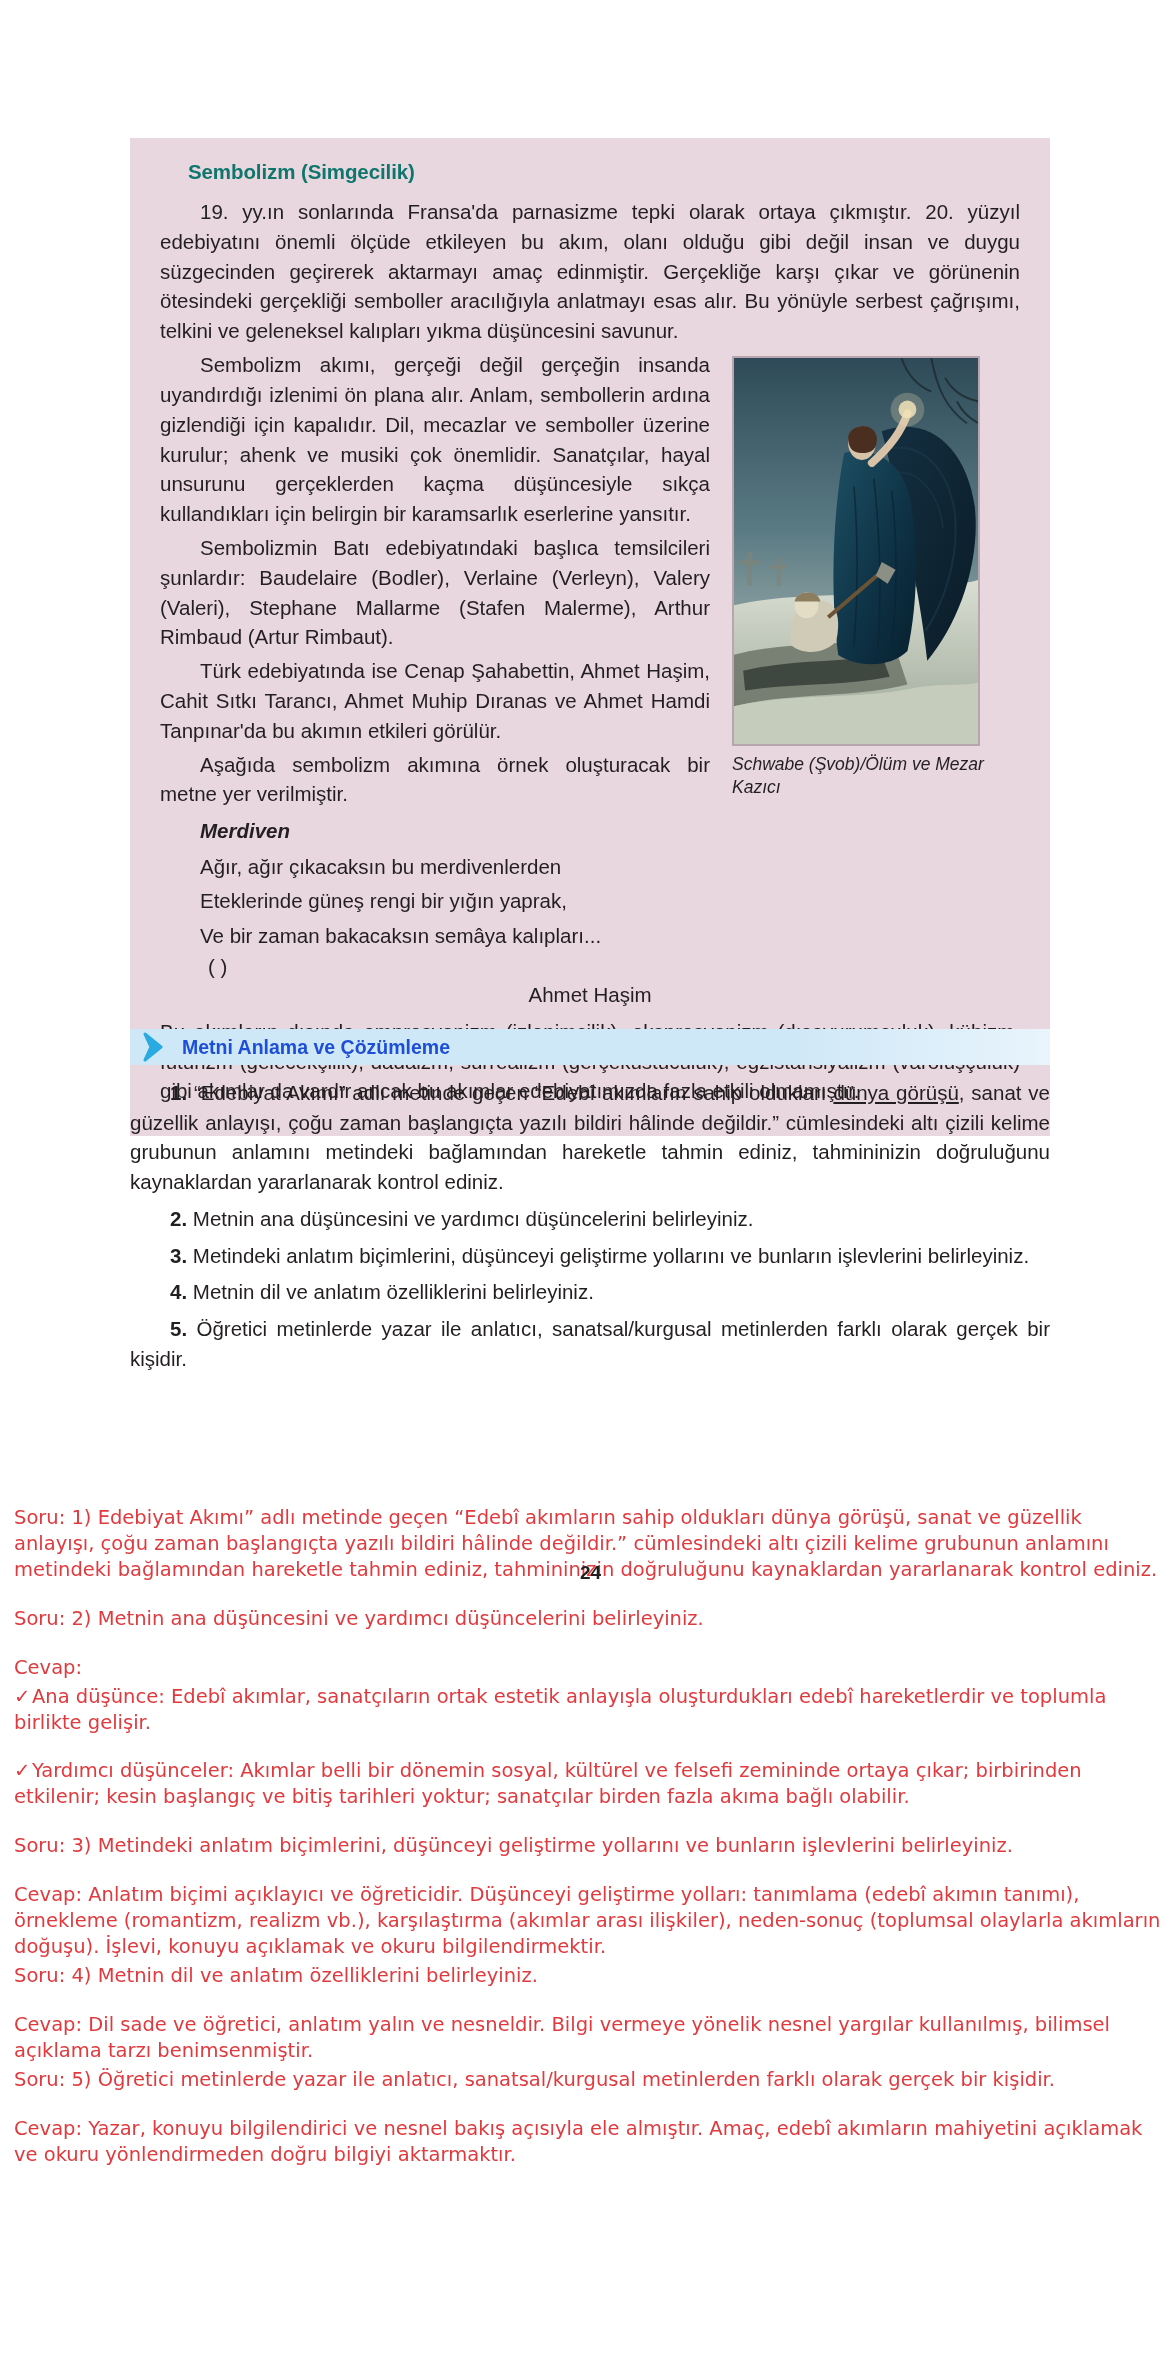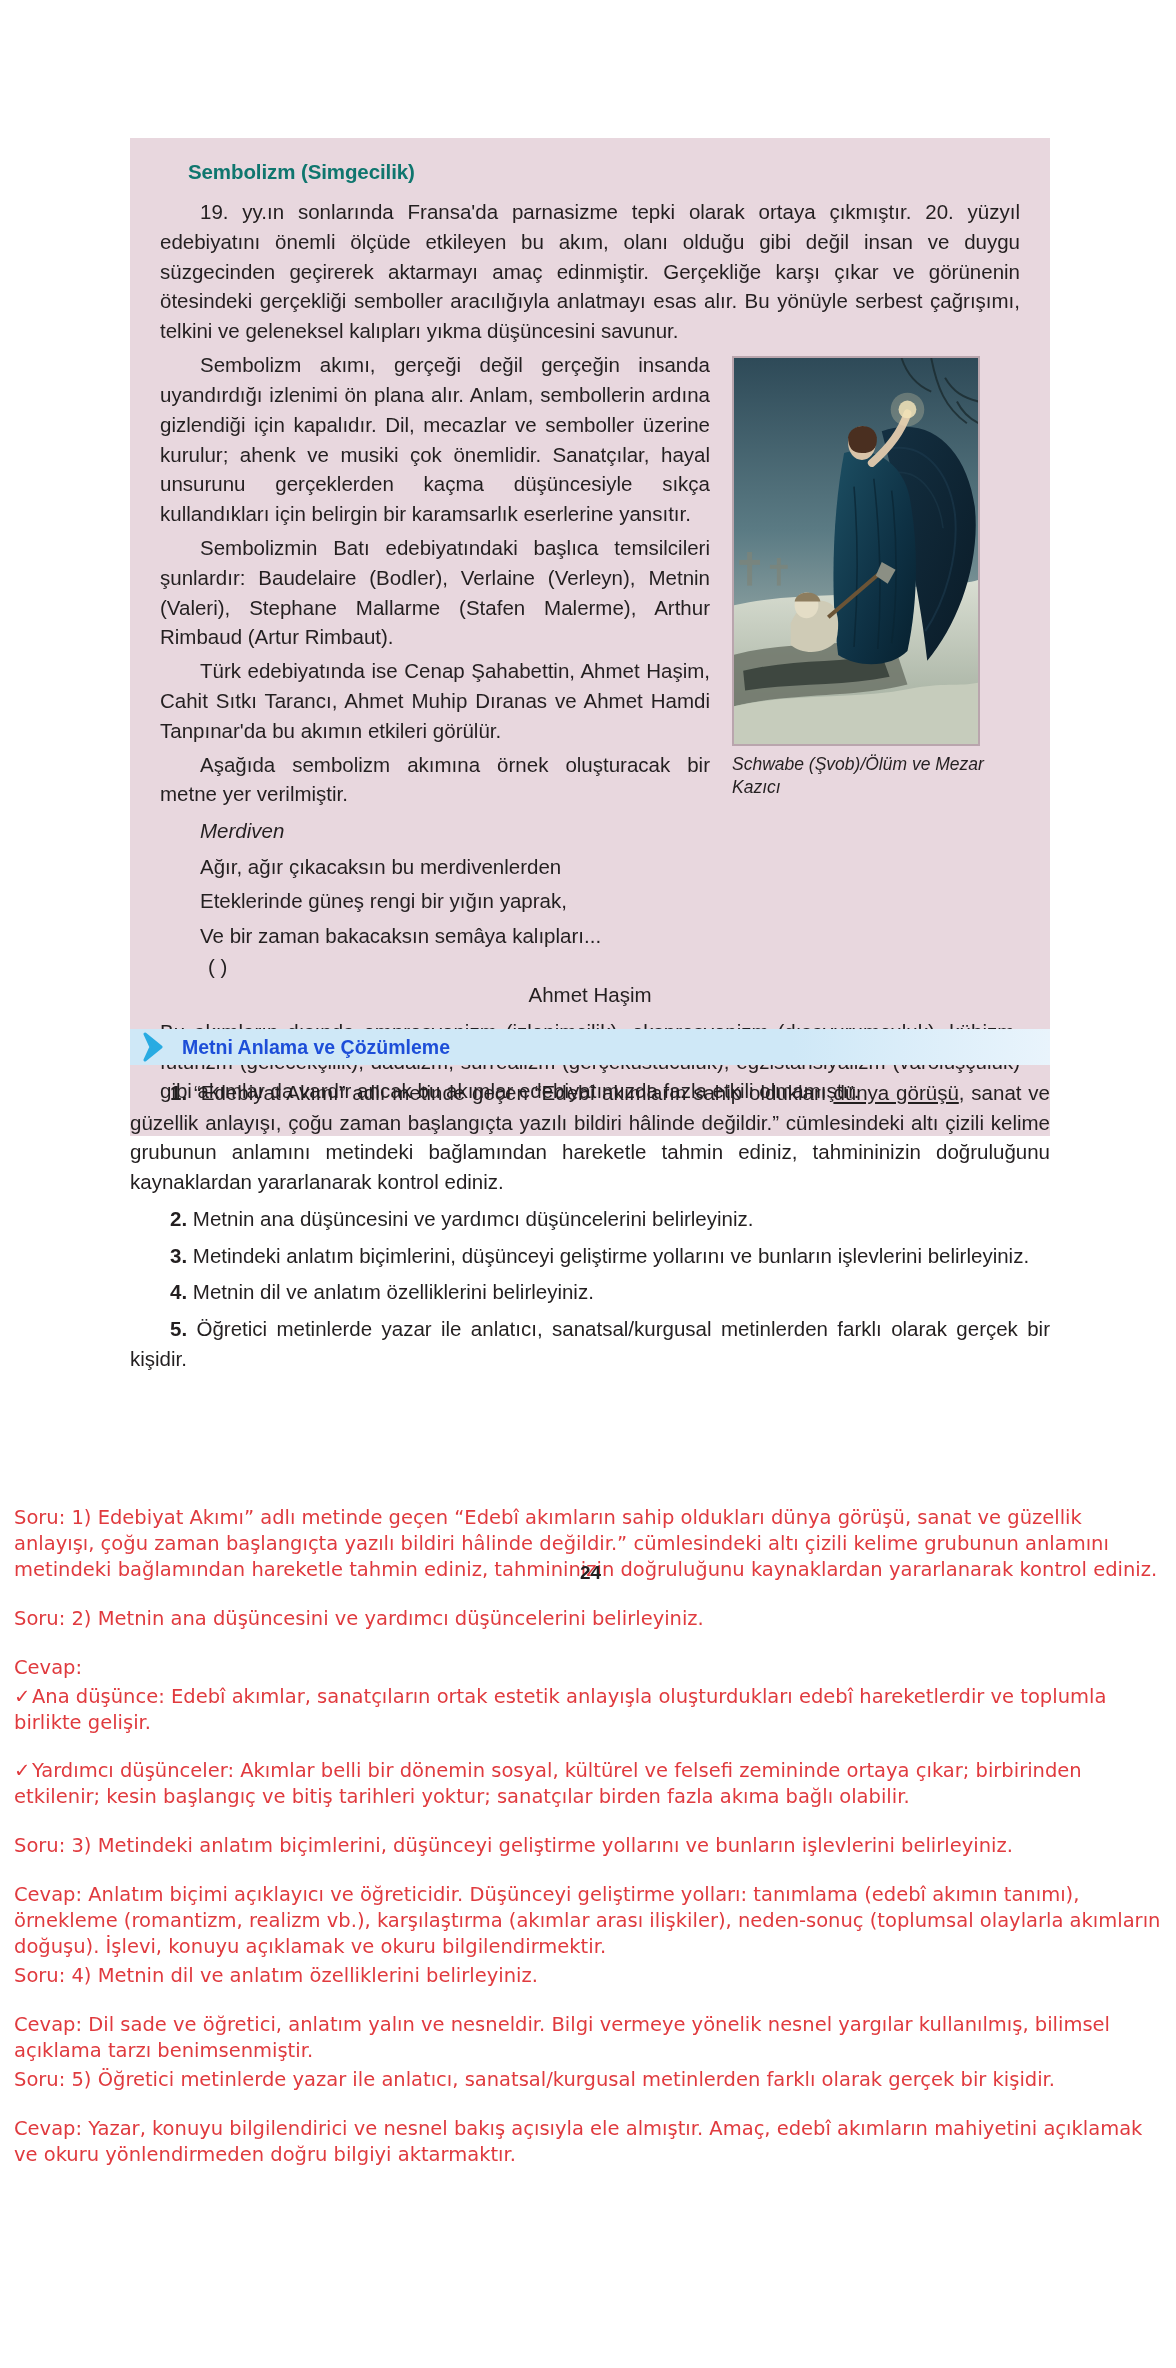--- a/index.html
+++ b/index.html
@@ -81,20 +81,21 @@
     font-size: 20.5px;
     line-height: 1.52;
     margin: 0 0 3px 40px;
     color: #231f20;
   }
   .poem-title {
     font-size: 20.5px;
     font-style: italic;
     margin: 10px 0 8px 40px;
     color: #231f20;
+    font-weight: bold;
   }
   .poem-paren {
     font-size: 20.5px;
     margin: 4px 0 2px 48px;
     color: #231f20;
   }
   .poem-author {
     font-size: 20.5px;
     margin: 4px 0 10px 0;
     text-align: center;
@@ -257,21 +258,21 @@
           <path d="M150 206 L164 214 L156 228 L144 220 Z" fill="#8b8f84"></path>
 
           <path d="M0 352 C60 338 120 346 180 334 C210 328 230 332 248 328 L248 390 L0 390 Z" fill="#c6ccbc"></path>
           <rect x="0" y="0" width="248" height="390" fill="none"></rect>
         </svg>
       </div>
       <div class="art-caption">Schwabe (Şvob)/Ölüm ve Mezar Kazıcı</div>
     </div>
 
     <p class="para">Sembolizm akımı, gerçeği değil gerçeğin insanda uyandırdığı izlenimi ön plana alır. Anlam, sembollerin ardına gizlendiği için kapalıdır. Dil, mecazlar ve semboller üzerine kurulur; ahenk ve musiki çok önemlidir. Sanatçılar, hayal unsurunu gerçeklerden kaçma düşüncesiyle sıkça kullandıkları için belirgin bir karamsarlık eserlerine yansıtır.</p>
-    <p class="para">Sembolizmin Batı edebiyatındaki başlıca temsilcileri şunlardır: Baudelaire (Bodler), Verlaine (Verleyn), Metnin (Valeri), Stephane Mallarme (Stafen Malerme), Arthur Rimbaud (Artur Rimbaut).</p>
+    <p class="para">Sembolizmin Batı edebiyatındaki başlıca temsilcileri şunlardır: Baudelaire (Bodler), Verlaine (Verleyn), Valery (Valeri), Stephane Mallarme (Stafen Malerme), Arthur Rimbaud (Artur Rimbaut).</p>
     <p class="para">Türk edebiyatında ise Cenap Şahabettin, Ahmet Haşim, Cahit Sıtkı Tarancı, Ahmet Muhip Dıranas ve Ahmet Hamdi Tanpınar'da bu akımın etkileri görülür.</p>
     <p class="para">Aşağıda sembolizm akımına örnek oluşturacak bir metne yer verilmiştir.</p>
 
     <div class="poem-title">Merdiven</div>
     <div class="poem-line">Ağır, ağır çıkacaksın bu merdivenlerden</div>
     <div class="poem-line">Eteklerinde güneş rengi bir yığın yaprak,</div>
     <div class="poem-line">Ve bir zaman bakacaksın semâya kalıpları...</div>
     <div class="poem-paren">(   )</div>
     <div class="poem-author">Ahmet Haşim</div>
 

